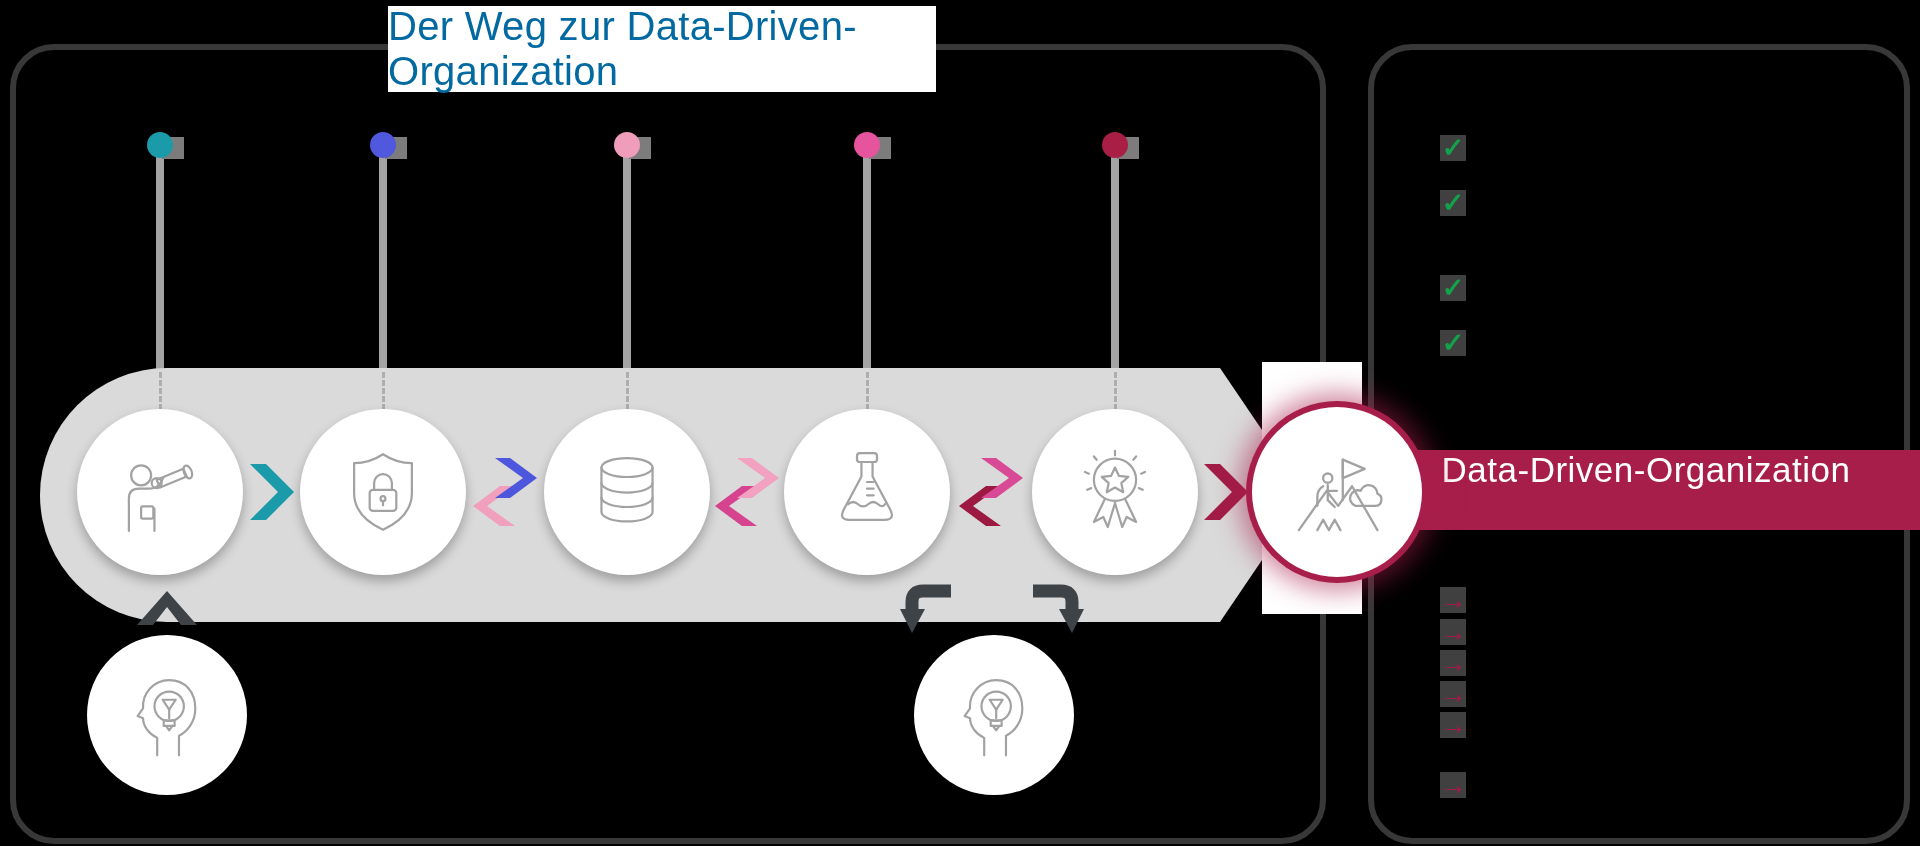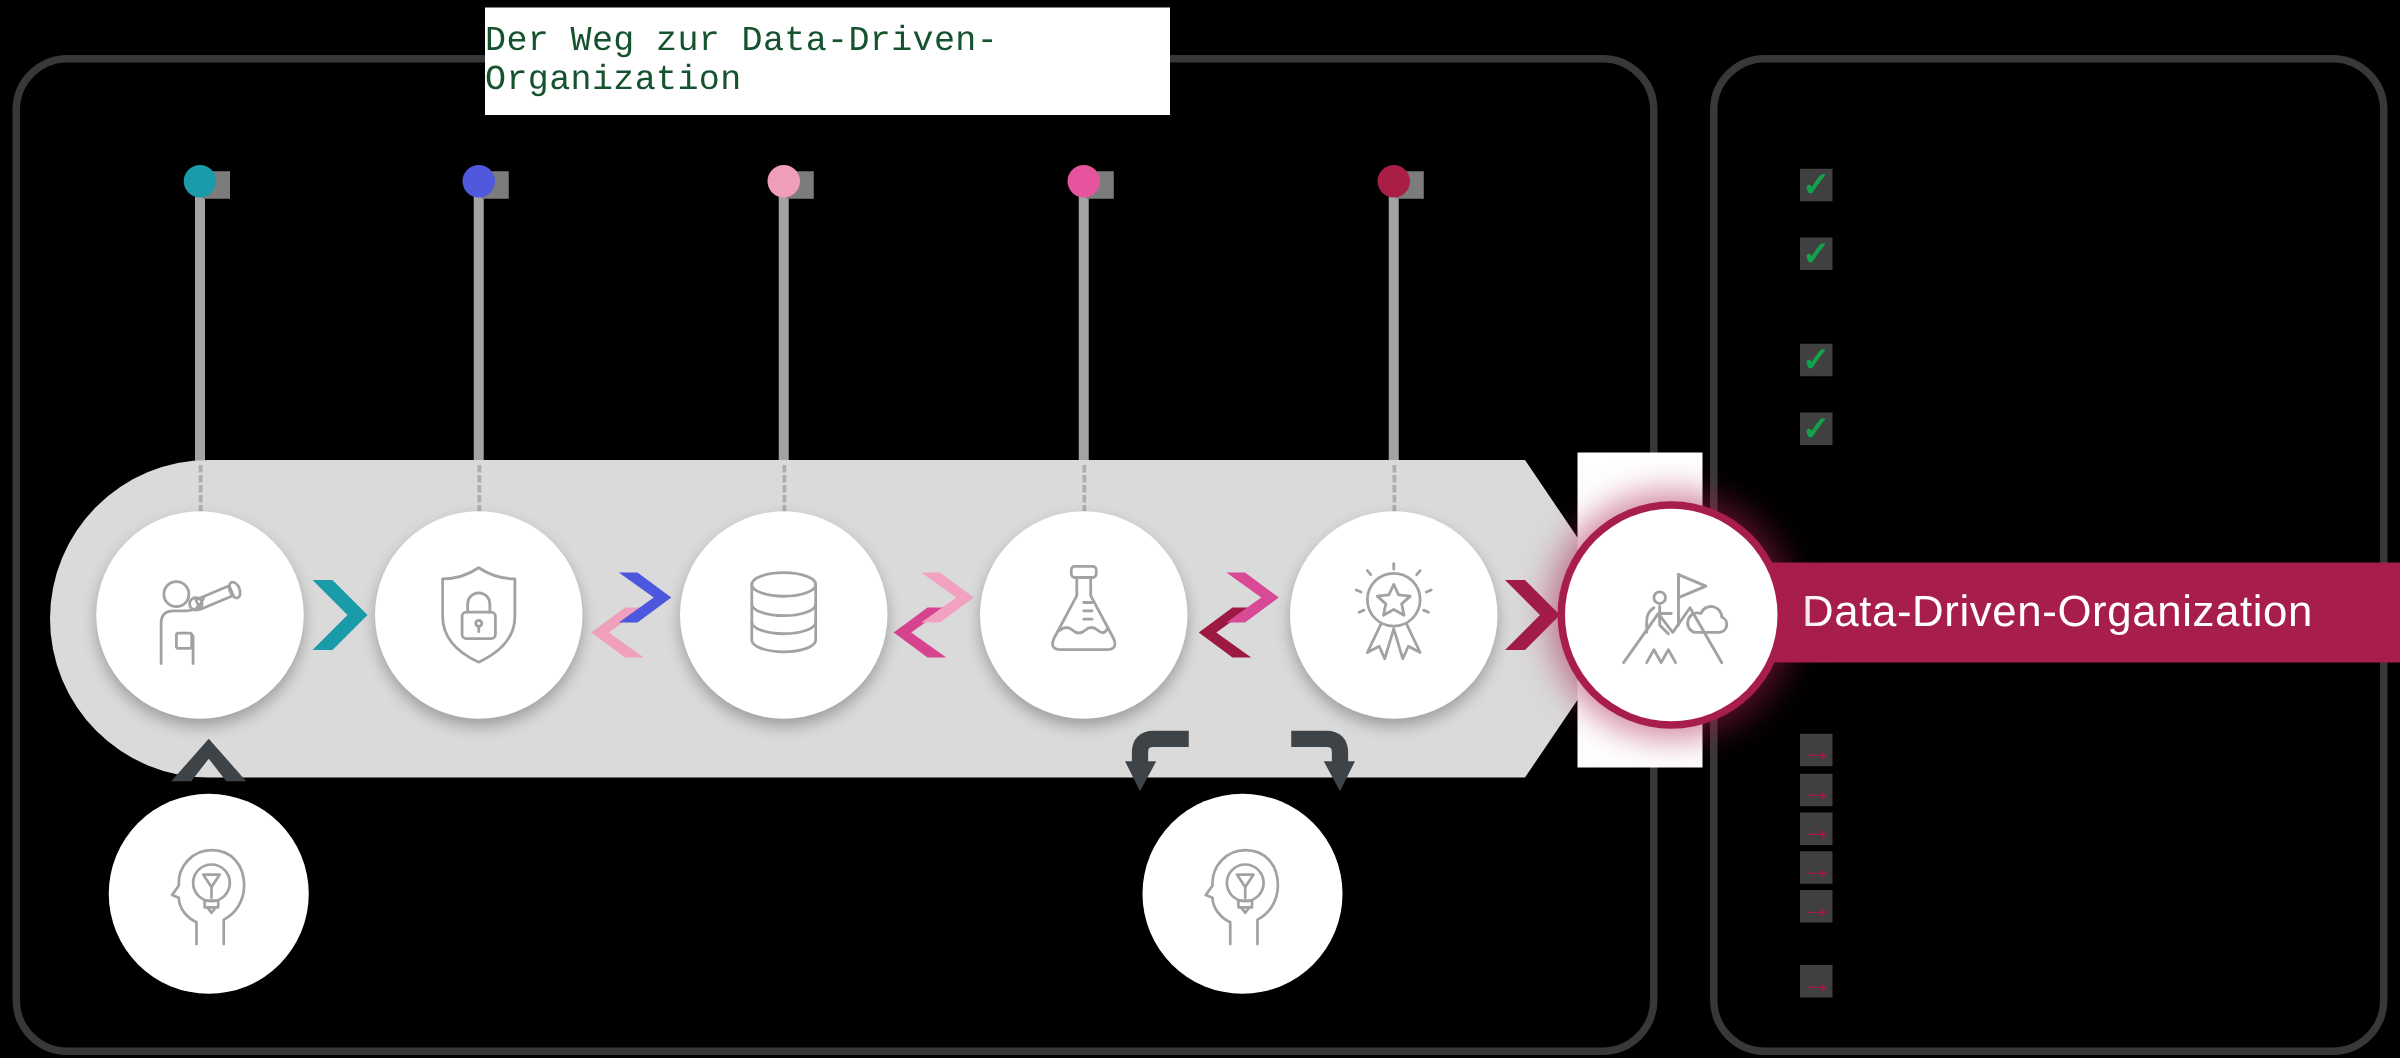--- a/index.html
+++ b/index.html
@@ -3,37 +3,37 @@
 <meta charset="utf-8">
 <style>
   html,body{margin:0;padding:0;background:#000;}
   body{width:1920px;height:846px;position:relative;overflow:hidden;
        font-family:"Liberation Sans",sans-serif;}
   .panel{position:absolute;border:6px solid #383838;border-radius:44px;background:transparent;}
   #panel-left{left:10px;top:44px;width:1304px;height:788px;}
   #panel-right{left:1368px;top:44px;width:530px;height:788px;}
   .title-box{position:absolute;left:388px;top:6px;width:548px;height:86px;background:#ffffff;
        display:flex;align-items:center;justify-content:center;z-index:9;}
-  .title-box span{font-size:28px;color:#14532d;letter-spacing:.3px;font-family:Liberation Mono, monospace;}
+  .title-box span{font-size:40px;color:#0369a1;letter-spacing:.3px;}
   .band{position:absolute;left:40px;top:368px;width:1180px;height:254px;background:#dadada;
        border-radius:127px 0 0 127px;z-index:1;}
   .band-tip{position:absolute;left:1220px;top:368px;width:0;height:0;
        border-top:127px solid transparent;border-bottom:127px solid transparent;
        border-left:86px solid #dadada;z-index:1;}
   .vline{position:absolute;top:156px;height:214px;width:8px;background:#a3a3a3;z-index:0;}
   .vdash{position:absolute;top:372px;height:38px;width:0;border-left:3px dashed #aeaeae;z-index:2;}
   .dotsq{position:absolute;top:137px;width:22px;height:22px;background:#7c7c7c;z-index:1;}
   .stage-dot{position:absolute;top:132px;width:26px;height:26px;border-radius:50%;z-index:2;}
   .stage-circle{position:absolute;top:409px;width:166px;height:166px;border-radius:50%;background:#fff;
        z-index:3;box-shadow:0 6px 12px rgba(0,0,0,.28);display:flex;align-items:center;justify-content:center;}
   .final-circle{position:absolute;left:1252px;top:407px;width:170px;height:170px;border-radius:50%;
        background:#fff;z-index:5;display:flex;align-items:center;justify-content:center;}
   .white-strip{position:absolute;left:1262px;top:362px;width:100px;height:252px;background:#fff;z-index:4;}
   .banner{position:absolute;left:1332px;top:450px;width:588px;height:80px;z-index:2;
-       display:flex;align-items:center;justify-content:center;padding-left:40px;box-sizing:border-box;}
+       display:flex;align-items:flex-start;justify-content:center;padding-left:40px;box-sizing:border-box;}
   .banner span{font-size:35px;letter-spacing:.5px;}
   .connector{position:absolute;z-index:2;}
   .hook{position:absolute;z-index:2;}
   .idea-circle{position:absolute;top:635px;width:160px;height:160px;border-radius:50%;background:#fff;
        z-index:2;box-shadow:0 6px 12px rgba(0,0,0,.3);display:flex;align-items:center;justify-content:center;}
   .icon-svg{stroke:#a2a2a2;fill:none;stroke-width:2;stroke-linecap:round;stroke-linejoin:round;}
   .list-item{position:absolute;width:30px;height:30px;display:flex;align-items:center;justify-content:center;
        font-weight:700;font-size:27px;z-index:3;}
   .halo{position:absolute;width:26px;height:26px;background:rgba(128,128,128,.5);z-index:2;}
 </style>

